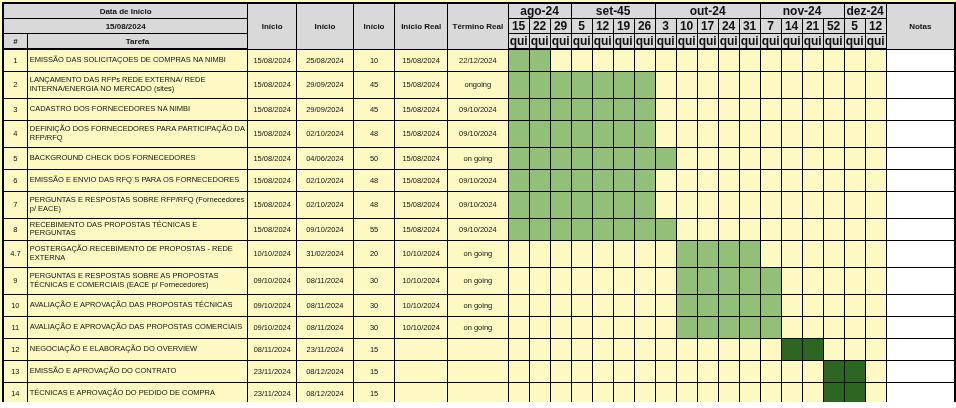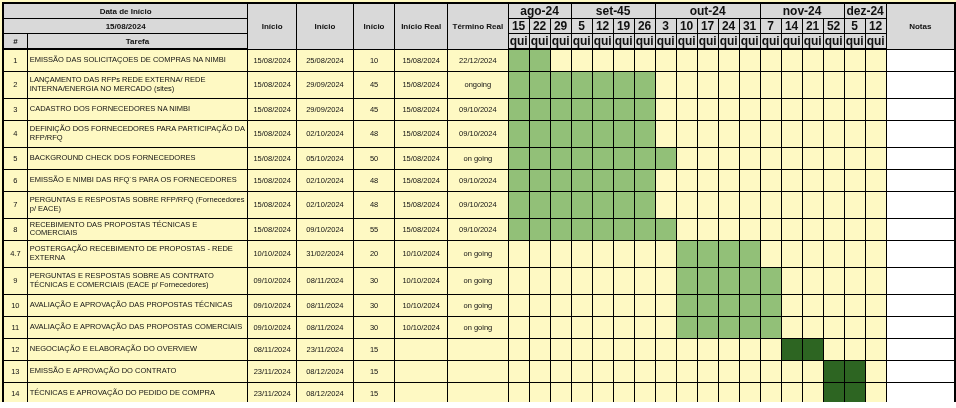--- a/index.html
+++ b/index.html
@@ -227,21 +227,21 @@
           <td class="g"></td>
           <td class="g"></td>
           <td class="g"></td>
           <td class="g"></td>
           <td class="c-notas"></td>
     </tr>
     <tr class="single">
       <td class="c-num">5</td>
       <td class="c-task">BACKGROUND CHECK DOS FORNECEDORES</td>
       <td class="c-date">15/08/2024</td>
-      <td class="c-date">05/10/2024</td>
+      <td class="c-date">04/06/2024</td>
       <td class="c-dur">50</td>
       <td class="c-date">15/08/2024</td>
       <td class="c-date">on going</td>
       <td class="g g-light"></td>
           <td class="g g-light"></td>
           <td class="g g-light"></td>
           <td class="g g-light"></td>
           <td class="g g-light"></td>
           <td class="g g-light"></td>
           <td class="g g-light"></td>
@@ -253,21 +253,21 @@
           <td class="g"></td>
           <td class="g"></td>
           <td class="g"></td>
           <td class="g"></td>
           <td class="g"></td>
           <td class="g"></td>
           <td class="c-notas"></td>
     </tr>
     <tr class="single">
       <td class="c-num">6</td>
-      <td class="c-task">EMISSÃO E NIMBI DAS RFQ´S PARA OS FORNECEDORES</td>
+      <td class="c-task">EMISSÃO E ENVIO DAS RFQ´S PARA OS FORNECEDORES</td>
       <td class="c-date">15/08/2024</td>
       <td class="c-date">02/10/2024</td>
       <td class="c-dur">48</td>
       <td class="c-date">15/08/2024</td>
       <td class="c-date">09/10/2024</td>
       <td class="g g-light"></td>
           <td class="g g-light"></td>
           <td class="g g-light"></td>
           <td class="g g-light"></td>
           <td class="g g-light"></td>
@@ -309,21 +309,21 @@
           <td class="g"></td>
           <td class="g"></td>
           <td class="g"></td>
           <td class="g"></td>
           <td class="g"></td>
           <td class="g"></td>
           <td class="c-notas"></td>
     </tr>
     <tr class="single">
       <td class="c-num">8</td>
-      <td class="c-task">RECEBIMENTO DAS PROPOSTAS TÉCNICAS E COMERCIAIS</td>
+      <td class="c-task">RECEBIMENTO DAS PROPOSTAS TÉCNICAS E PERGUNTAS</td>
       <td class="c-date">15/08/2024</td>
       <td class="c-date">09/10/2024</td>
       <td class="c-dur">55</td>
       <td class="c-date">15/08/2024</td>
       <td class="c-date">09/10/2024</td>
       <td class="g g-light"></td>
           <td class="g g-light"></td>
           <td class="g g-light"></td>
           <td class="g g-light"></td>
           <td class="g g-light"></td>
@@ -365,21 +365,21 @@
           <td class="g"></td>
           <td class="g"></td>
           <td class="g"></td>
           <td class="g"></td>
           <td class="g"></td>
           <td class="g"></td>
           <td class="c-notas"></td>
     </tr>
     <tr class="dbl">
       <td class="c-num">9</td>
-      <td class="c-task">PERGUNTAS E RESPOSTAS SOBRE AS CONTRATO TÉCNICAS E COMERCIAIS (EACE p/ Fornecedores)</td>
+      <td class="c-task">PERGUNTAS E RESPOSTAS SOBRE AS PROPOSTAS TÉCNICAS E COMERCIAIS (EACE p/ Fornecedores)</td>
       <td class="c-date">09/10/2024</td>
       <td class="c-date">08/11/2024</td>
       <td class="c-dur">30</td>
       <td class="c-date">10/10/2024</td>
       <td class="c-date">on going</td>
       <td class="g"></td>
           <td class="g"></td>
           <td class="g"></td>
           <td class="g"></td>
           <td class="g"></td>

